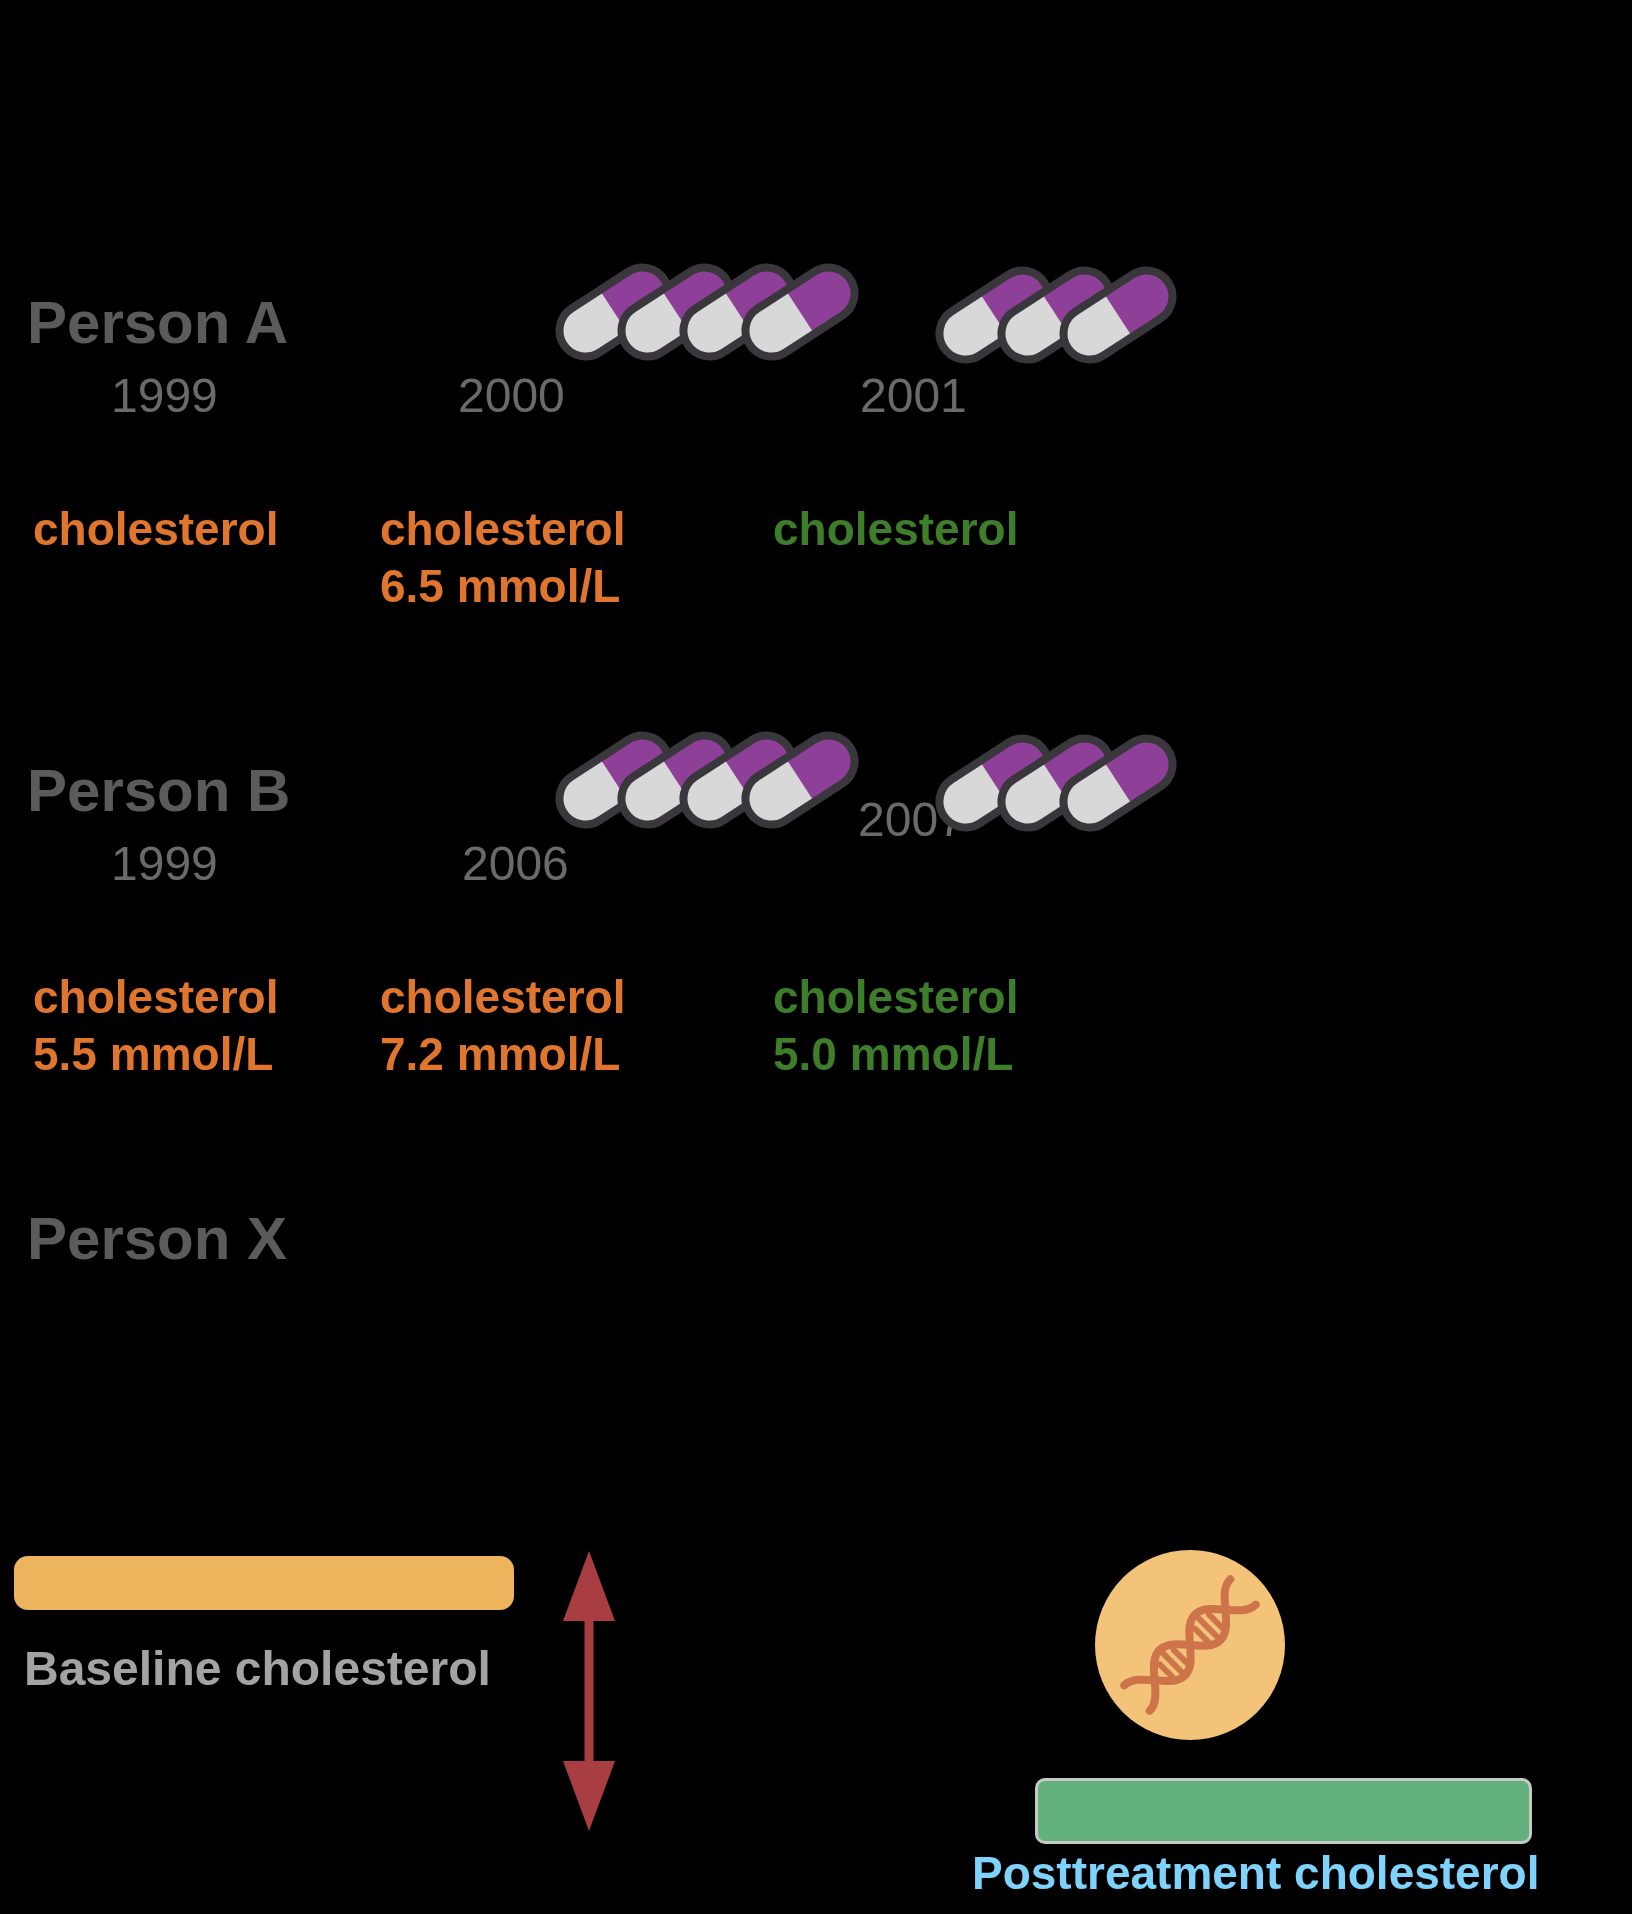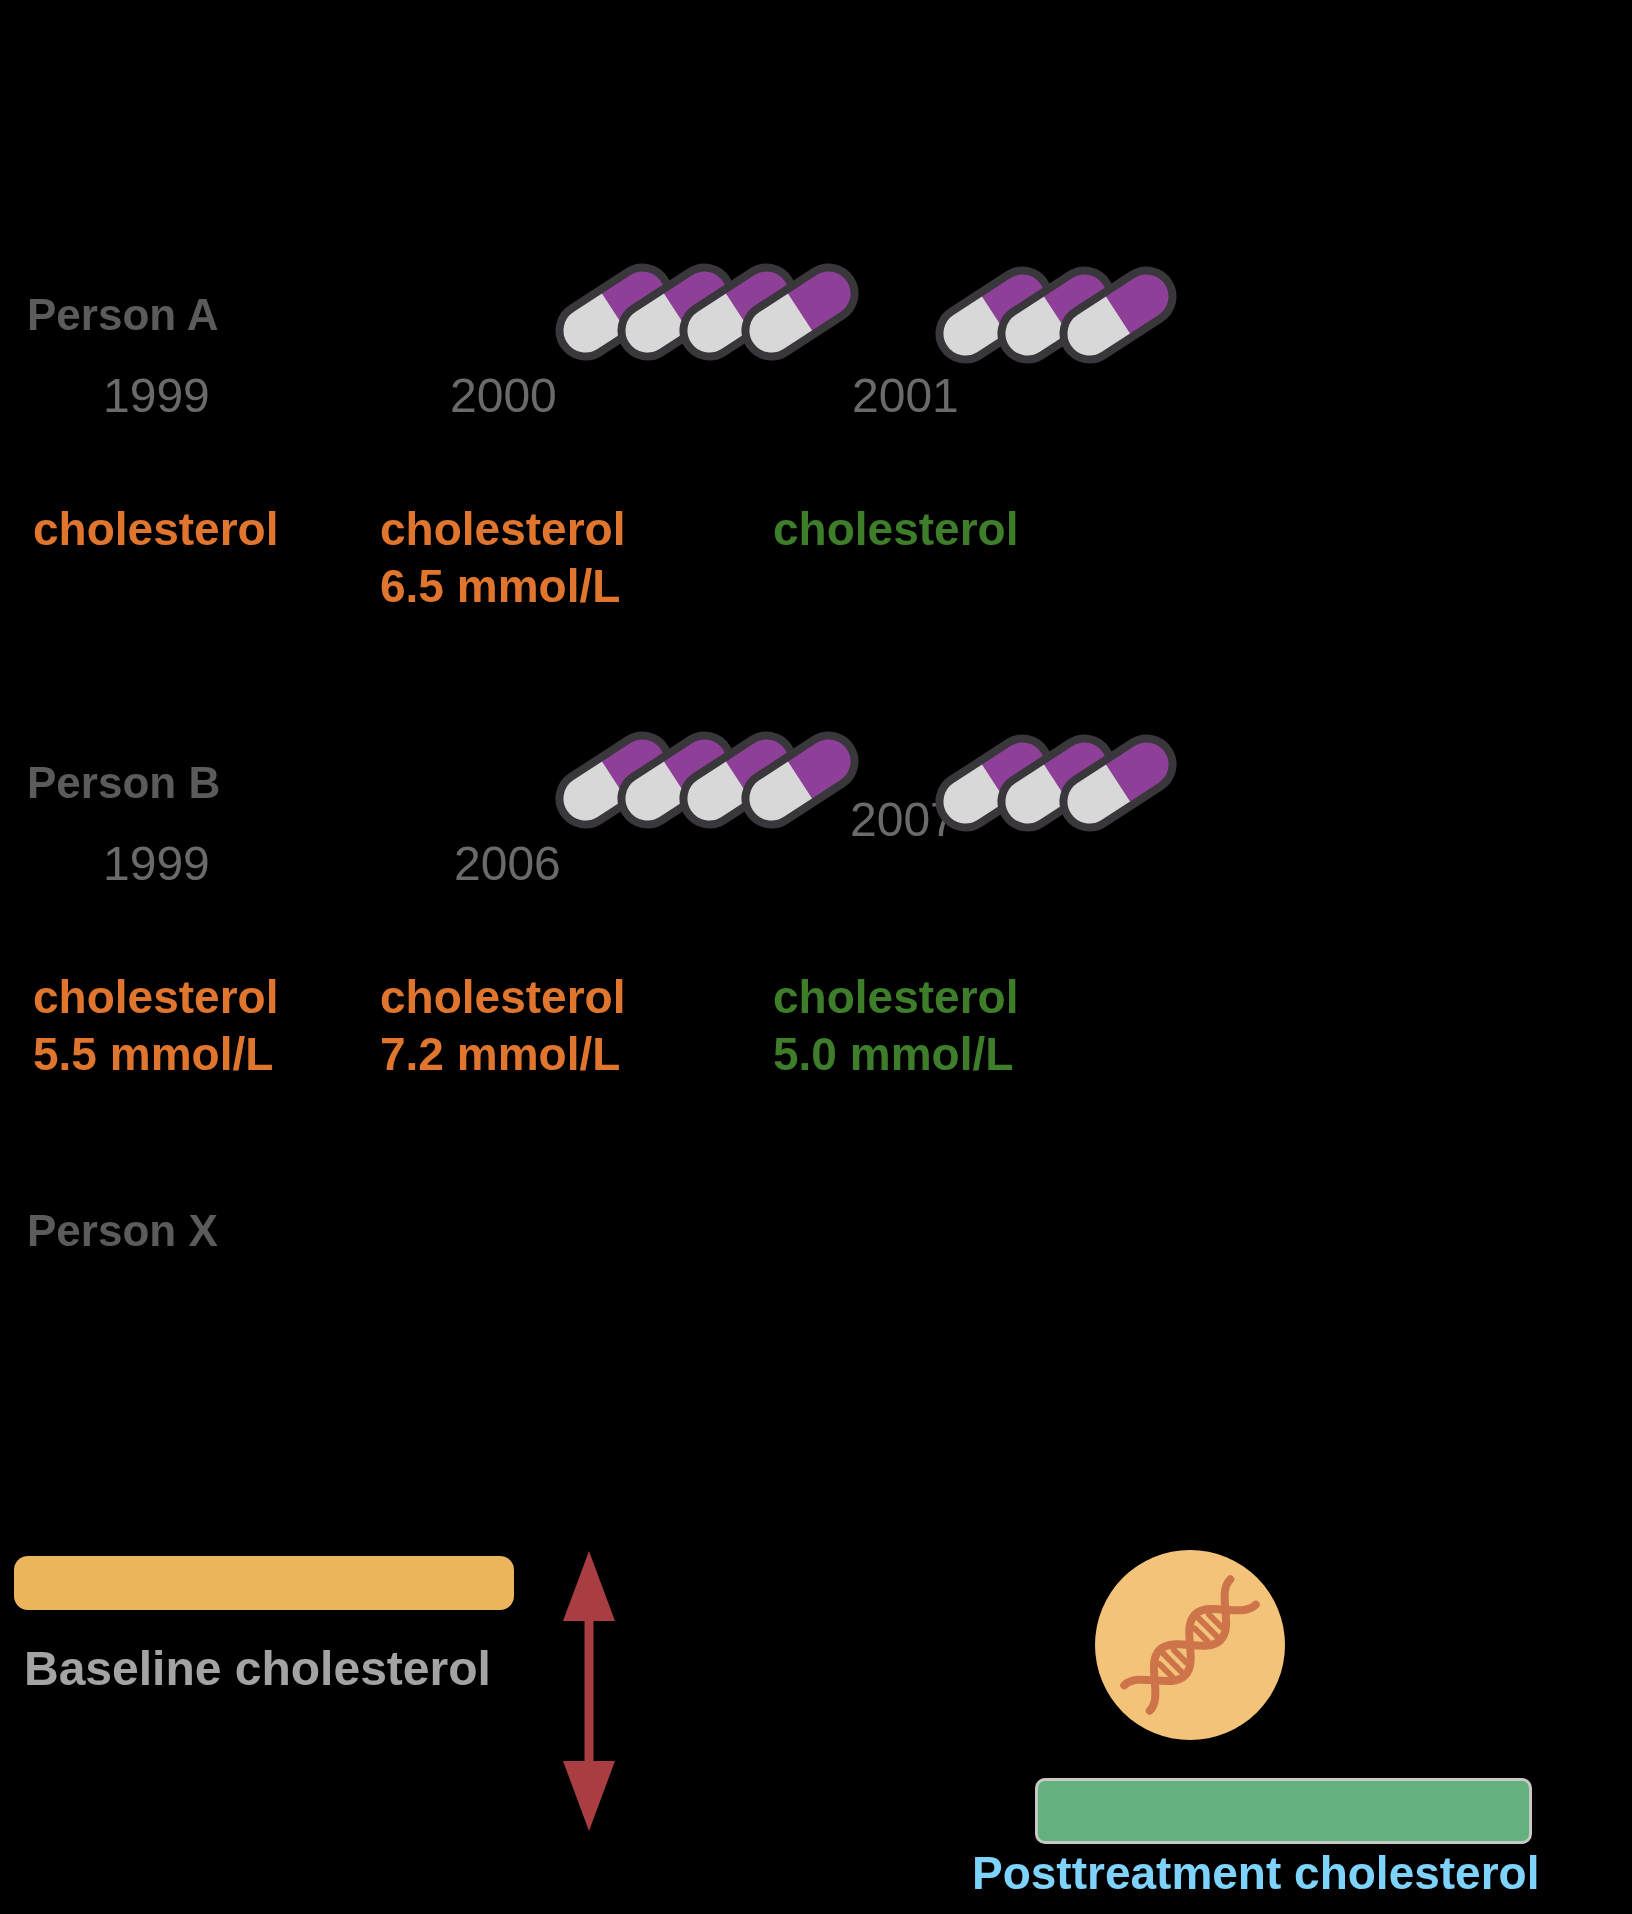--- a/index.html
+++ b/index.html
@@ -2,24 +2,24 @@
 <html><head>
 <meta charset="utf-8">
 <style>
   html,body{margin:0;padding:0;background:#000;}
   .canvas{
     position:relative;width:1632px;height:1914px;background:#000;overflow:hidden;
     font-family:"Liberation Sans", sans-serif;
   }
   .abs{position:absolute;}
   .person-label{
-    font-size:44px;font-weight:700;color:#5B5B5B;line-height:1;white-space:nowrap;
+    font-size:60px;font-weight:700;color:#5B5B5B;line-height:1;white-space:nowrap;
   }
   .year-label{
-    font-size:48px;font-weight:400;color:#6A6A6A;line-height:1;white-space:nowrap;
+    font-size:48px;font-weight:400;color:#6A6A6A;line-height:1;white-space:nowrap;margin-left:8px;
   }
   .measure{line-height:57px;font-size:46px;font-weight:700;white-space:nowrap;}
   .measure .m-label,.measure .m-value{display:block;height:57px;}
   .measure.baseline{color:#E0752D;}
   .measure.posttreatment{color:#3E7D2A;}
   .pill-group{position:absolute;width:320px;height:112px;}
   .pill{position:absolute;top:0;overflow:visible;}
   .baseline-bar{
     position:absolute;left:14px;top:1556px;width:500px;height:54px;
     background:#ECB45D;border-radius:14px;

